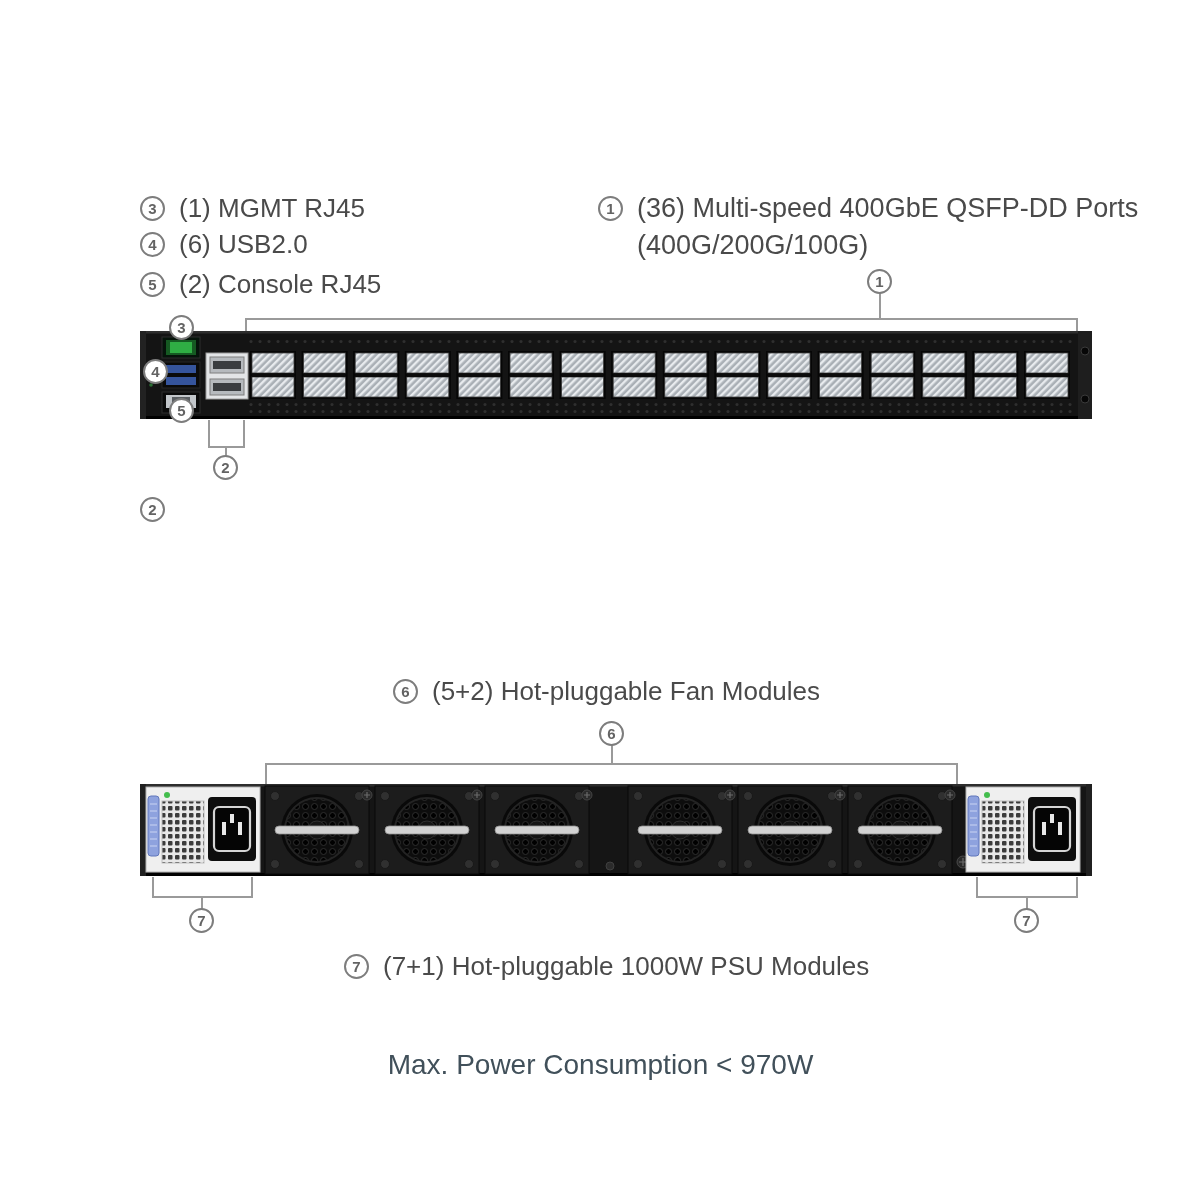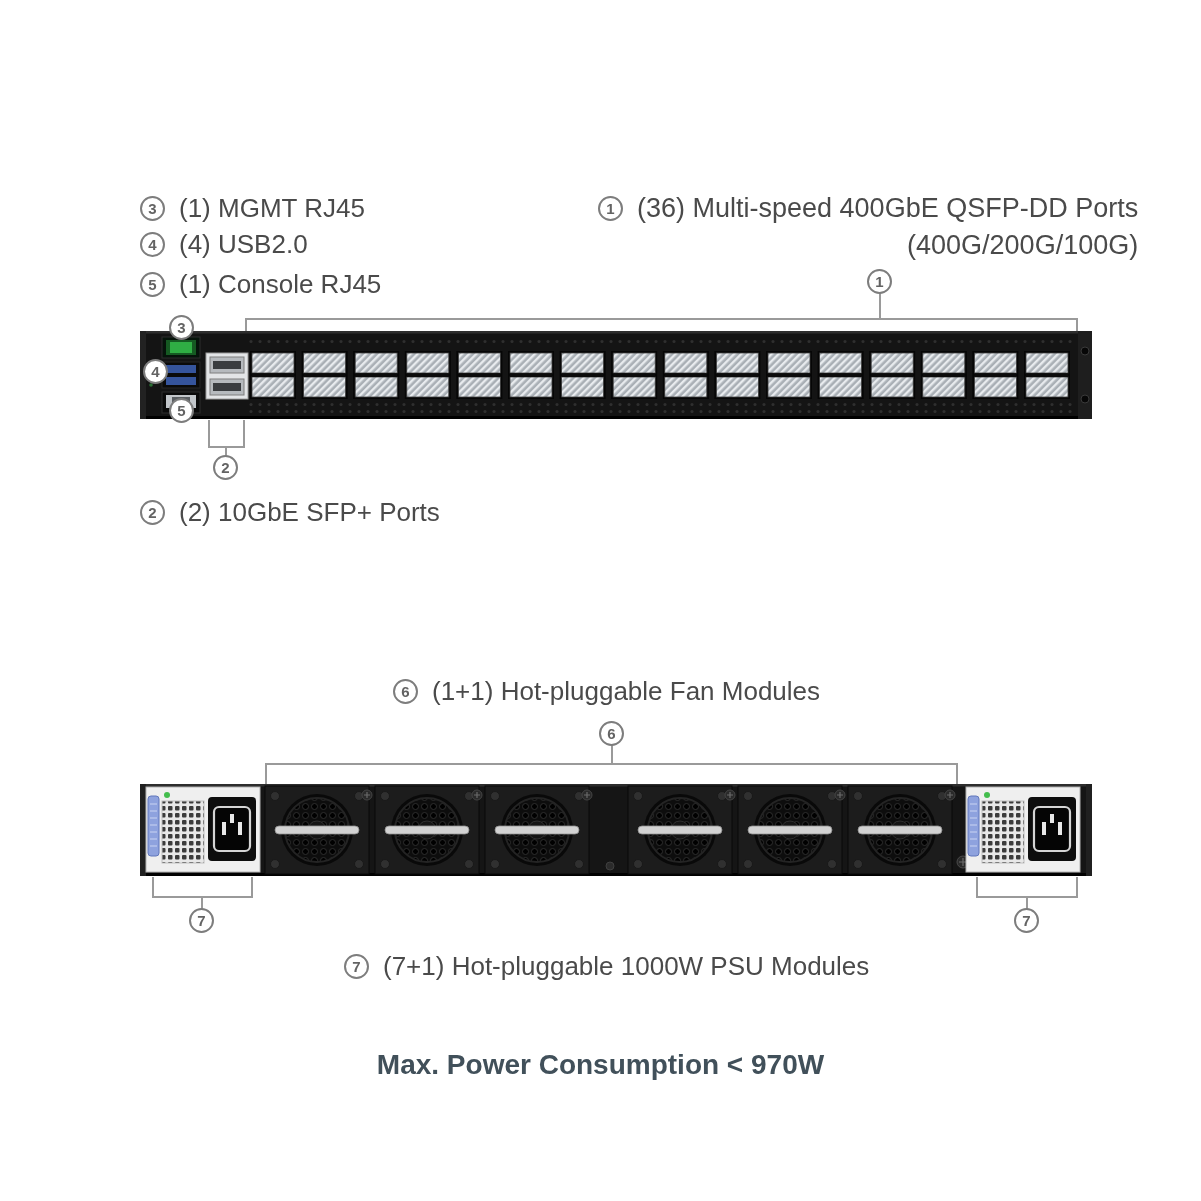--- a/index.html
+++ b/index.html
@@ -9,21 +9,21 @@
 
   .label-row { position:absolute; display:flex; align-items:center; gap:14px;
                color:#4a4a4a; font-size:26px; white-space:nowrap; }
   .cnum { display:inline-flex; align-items:center; justify-content:center;
           width:25px; height:25px; flex:0 0 25px; border:2px solid #7d7d7d;
           border-radius:50%; background:#fff; color:#636363;
           font-size:15px; font-weight:bold; line-height:1; }
 
   .qsfp-label { position:absolute; color:#4a4a4a; font-size:27px; }
   .qsfp-label .line1 { display:flex; align-items:center; gap:14px; white-space:nowrap; }
-  .qsfp-label .line2 { margin-left:39px; margin-top:6px; text-align:right; }
+  .qsfp-label .line2 { margin-left:39px; margin-top:6px; text-align:left; }
 
   .callout { position:absolute; display:flex; align-items:center; justify-content:center;
              width:25px; height:25px; border:2px solid #7d7d7d; border-radius:50%;
              background:#fff; color:#636363; font-size:15px; font-weight:bold;
              line-height:1; z-index:6; }
 
   .bracket { position:absolute; z-index:4; }
   .b-down { border-top:2px solid #9a9a9a; border-left:2px solid #9a9a9a; border-right:2px solid #9a9a9a; }
   .b-up   { border-bottom:2px solid #9a9a9a; border-left:2px solid #9a9a9a; border-right:2px solid #9a9a9a; }
   .stem   { position:absolute; width:0; border-left:2px solid #9a9a9a; z-index:4; }
@@ -37,25 +37,25 @@
 <body>
 
 <div class="canvas">
 
   <div class="label-row" style="left:140px; top:193px;">
     <span class="cnum">3</span>
     <span>(1) MGMT RJ45</span>
   </div>
   <div class="label-row" style="left:140px; top:229px;">
     <span class="cnum">4</span>
-    <span>(4) USB2.0</span>
+    <span>(6) USB2.0</span>
   </div>
   <div class="label-row" style="left:140px; top:269px;">
     <span class="cnum">5</span>
-    <span>(1) Console RJ45</span>
+    <span>(2) Console RJ45</span>
   </div>
 
   <div class="qsfp-label" style="left:598px; top:193px;">
     <div class="line1">
       <span class="cnum">1</span>
       <span>(36) Multi-speed 400GbE QSFP-DD Ports</span>
     </div>
     <div class="line2">(400G/200G/100G)</div>
   </div>
 
@@ -144,26 +144,25 @@
   <div class="callout" style="left:169px; top:315px;">3</div>
   <div class="callout" style="left:143px; top:359px;">4</div>
   <div class="callout" style="left:169px; top:398px;">5</div>
 
   <div class="bracket b-up" style="left:208px; top:420px; width:37px; height:28px;"></div>
   <div class="stem" style="left:225px; top:447px; height:9px;"></div>
   <div class="callout" style="left:213px; top:455px;">2</div>
 
   <div class="label-row" style="left:140px; top:497px;">
     <span class="cnum">2</span>
-    <span>(2) 10GbE SFP+ Ports</span>
   </div>
 
   <div class="label-row" style="left:393px; top:676px;">
     <span class="cnum">6</span>
-    <span>(1+1) Hot-pluggable Fan Modules</span>
+    <span>(5+2) Hot-pluggable Fan Modules</span>
   </div>
 
   <div class="callout" style="left:599px; top:721px;">6</div>
   <div class="stem" style="left:611px; top:745px; height:19px;"></div>
   <div class="bracket b-down" style="left:265px; top:763px; width:693px; height:21px;"></div>
 
   <svg class="panel" style="left:140px; top:784px;" width="952" height="92" viewBox="0 0 952 92">
     <defs>
       <pattern id="psugrille" width="7" height="7" patternUnits="userSpaceOnUse">
         <rect width="7" height="7" fill="#e8e8e8"></rect>
@@ -229,15 +228,15 @@
 
   <div class="bracket b-up" style="left:976px; top:877px; width:102px; height:21px;"></div>
   <div class="stem" style="left:1026px; top:897px; height:12px;"></div>
   <div class="callout" style="left:1014px; top:908px;">7</div>
 
   <div class="label-row" style="left:344px; top:951px;">
     <span class="cnum">7</span>
     <span>(7+1) Hot-pluggable 1000W PSU Modules</span>
   </div>
 
-  <div class="power-text" style="top:1049px;font-weight:bold;">Max. Power Consumption &lt; 970W</div>
+  <div class="power-text" style="top:1049px;">Max. Power Consumption &lt; 970W</div>
 
 </div>
 
 </body></html>

